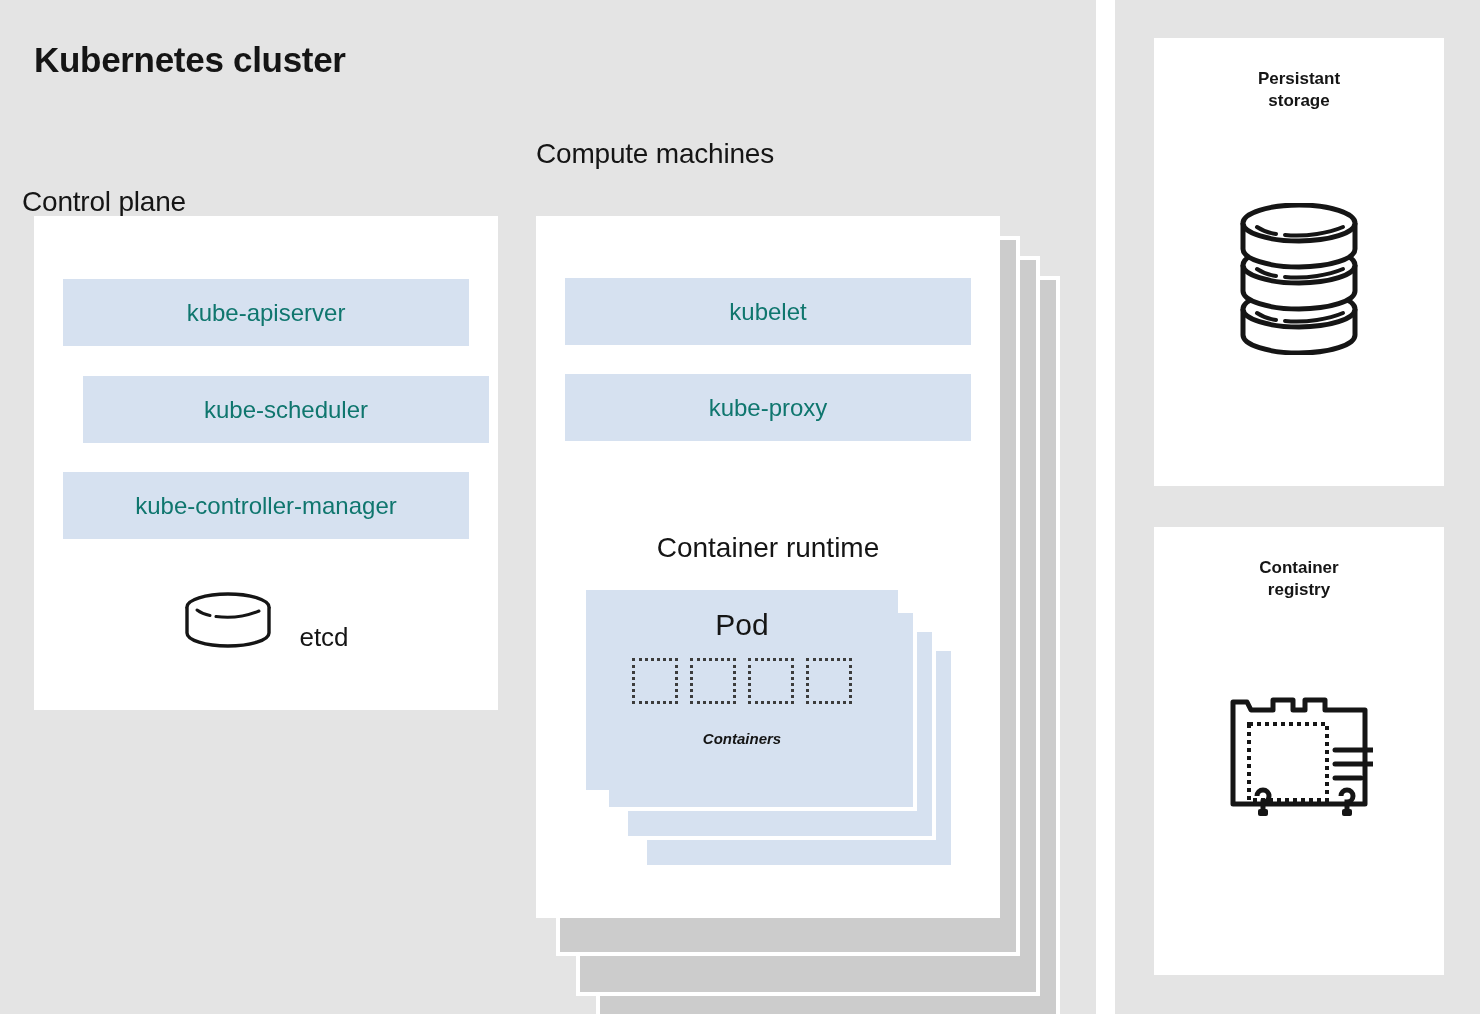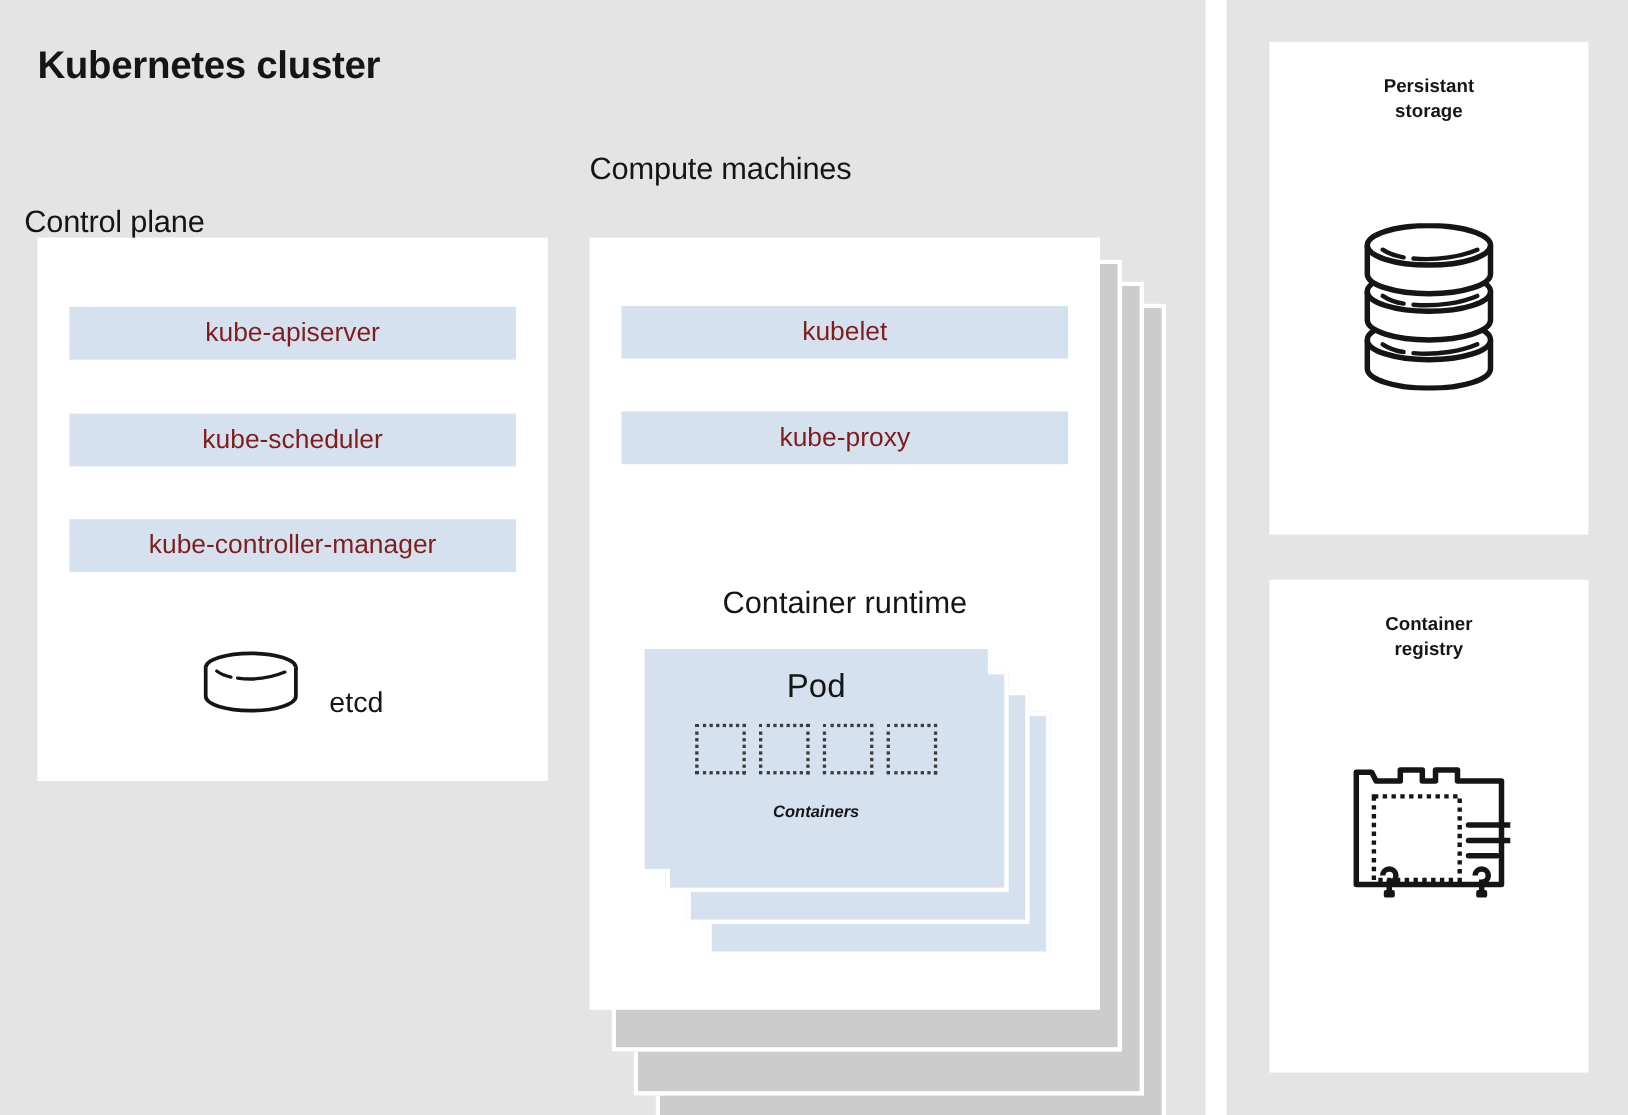--- a/index.html
+++ b/index.html
@@ -47,30 +47,30 @@
     position: absolute;
     left: 34px; top: 216px;
     width: 464px; height: 494px;
     background: #ffffff;
   }
 
   .comp-bar {
     position: absolute;
     left: 29px;
     width: 406px;
-    height: 48px;
+    height: 67px;
     background: #d6e1f0;
     display: flex;
     align-items: center;
     justify-content: center;
     font-size: 24px;
-    color: #7f1d1d;
+    color: #0f766e;
   }
   #bar-apiserver  { top: 63px; }
-  #bar-scheduler  { top: 160px; }
+  #bar-scheduler  { top: 160px; margin-left: 20px; }
   #bar-controller { top: 256px; }
 
   #etcd-row {
     position: absolute;
     left: 0; top: 375px;
     width: 464px;
     display: flex;
     align-items: flex-end;
     justify-content: center;
     gap: 26px;

